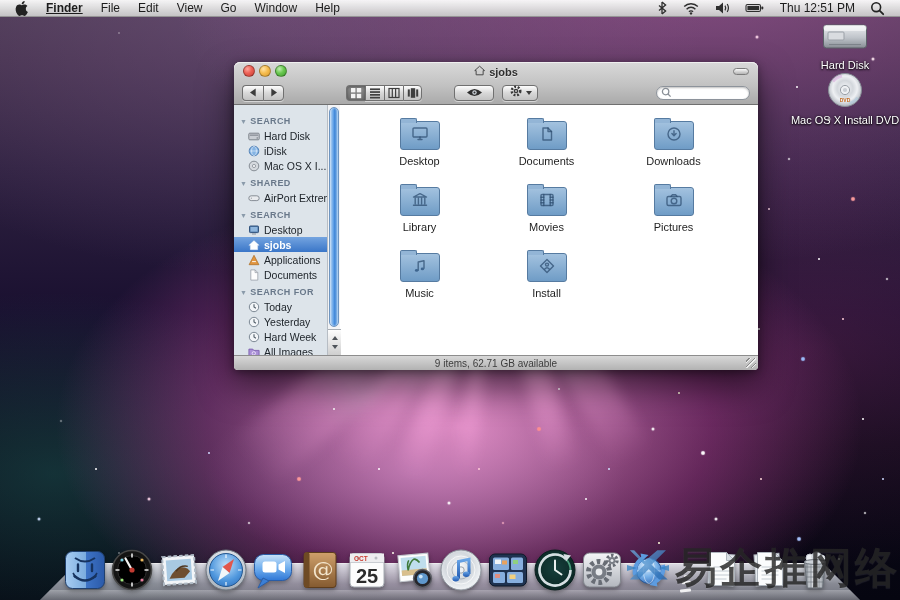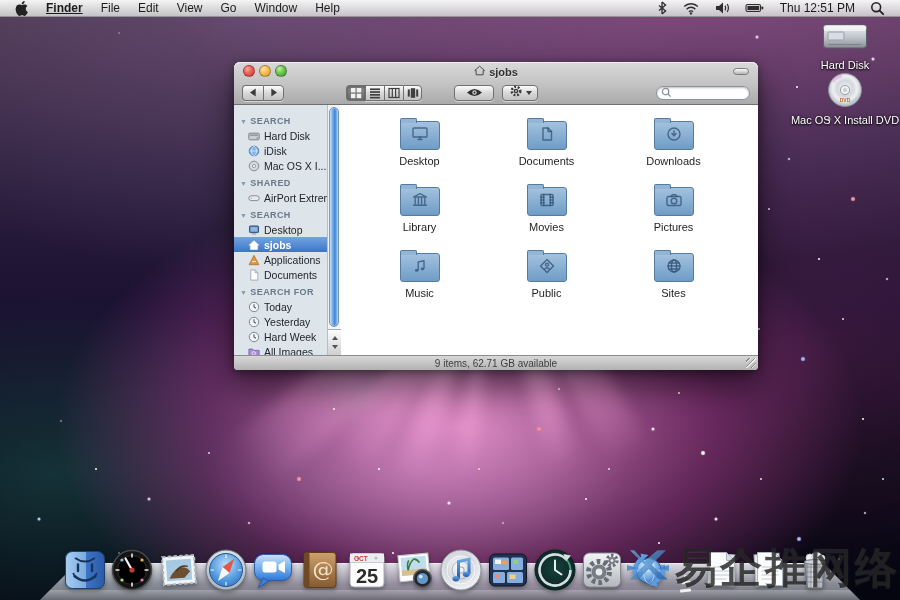--- a/index.html
+++ b/index.html
@@ -567,33 +567,21 @@
         <div class="fitem">
           <div class="folder">
             <span><svg width="20" height="16" viewBox="0 0 20 16" xmlns="http://www.w3.org/2000/svg">
                 <g fill="none" stroke="rgba(47,79,113,0.75)" stroke-width="1.4" stroke-linecap="round" stroke-linejoin="round">
                   <rect x="5.4" y="3.4" width="9.2" height="9.2" transform="rotate(45 10 8)"></rect>
                   <circle cx="10" cy="6.6" r="1.5"></circle>
                   <path d="M7.8 11q2.2-2.6 4.4 0"></path>
                 </g>
               </svg></span>
           </div>
-          <div class="flabel">Public</div>
-        </div>
-        <div class="fitem">
-          <div class="folder">
-            <span><svg width="20" height="16" viewBox="0 0 20 16" xmlns="http://www.w3.org/2000/svg">
-                <g fill="none" stroke="rgba(47,79,113,0.75)" stroke-width="1.4" stroke-linecap="round" stroke-linejoin="round">
-                  <circle cx="10" cy="8" r="6"></circle>
-                  <ellipse cx="10" cy="8" rx="2.6" ry="6"></ellipse>
-                  <path d="M4 8h12M5.1 5h9.8M5.1 11h9.8"></path>
-                </g>
-              </svg></span>
-          </div>
-          <div class="flabel">Sites</div>
+          <div class="flabel">Install</div>
         </div>
       </div>
   </div>
   <div class="statusbar">
     <span>9 items, 62.71 GB available</span>
     <span class="grip"></span>
   </div>
 </div>
 
 <div class="dock">

